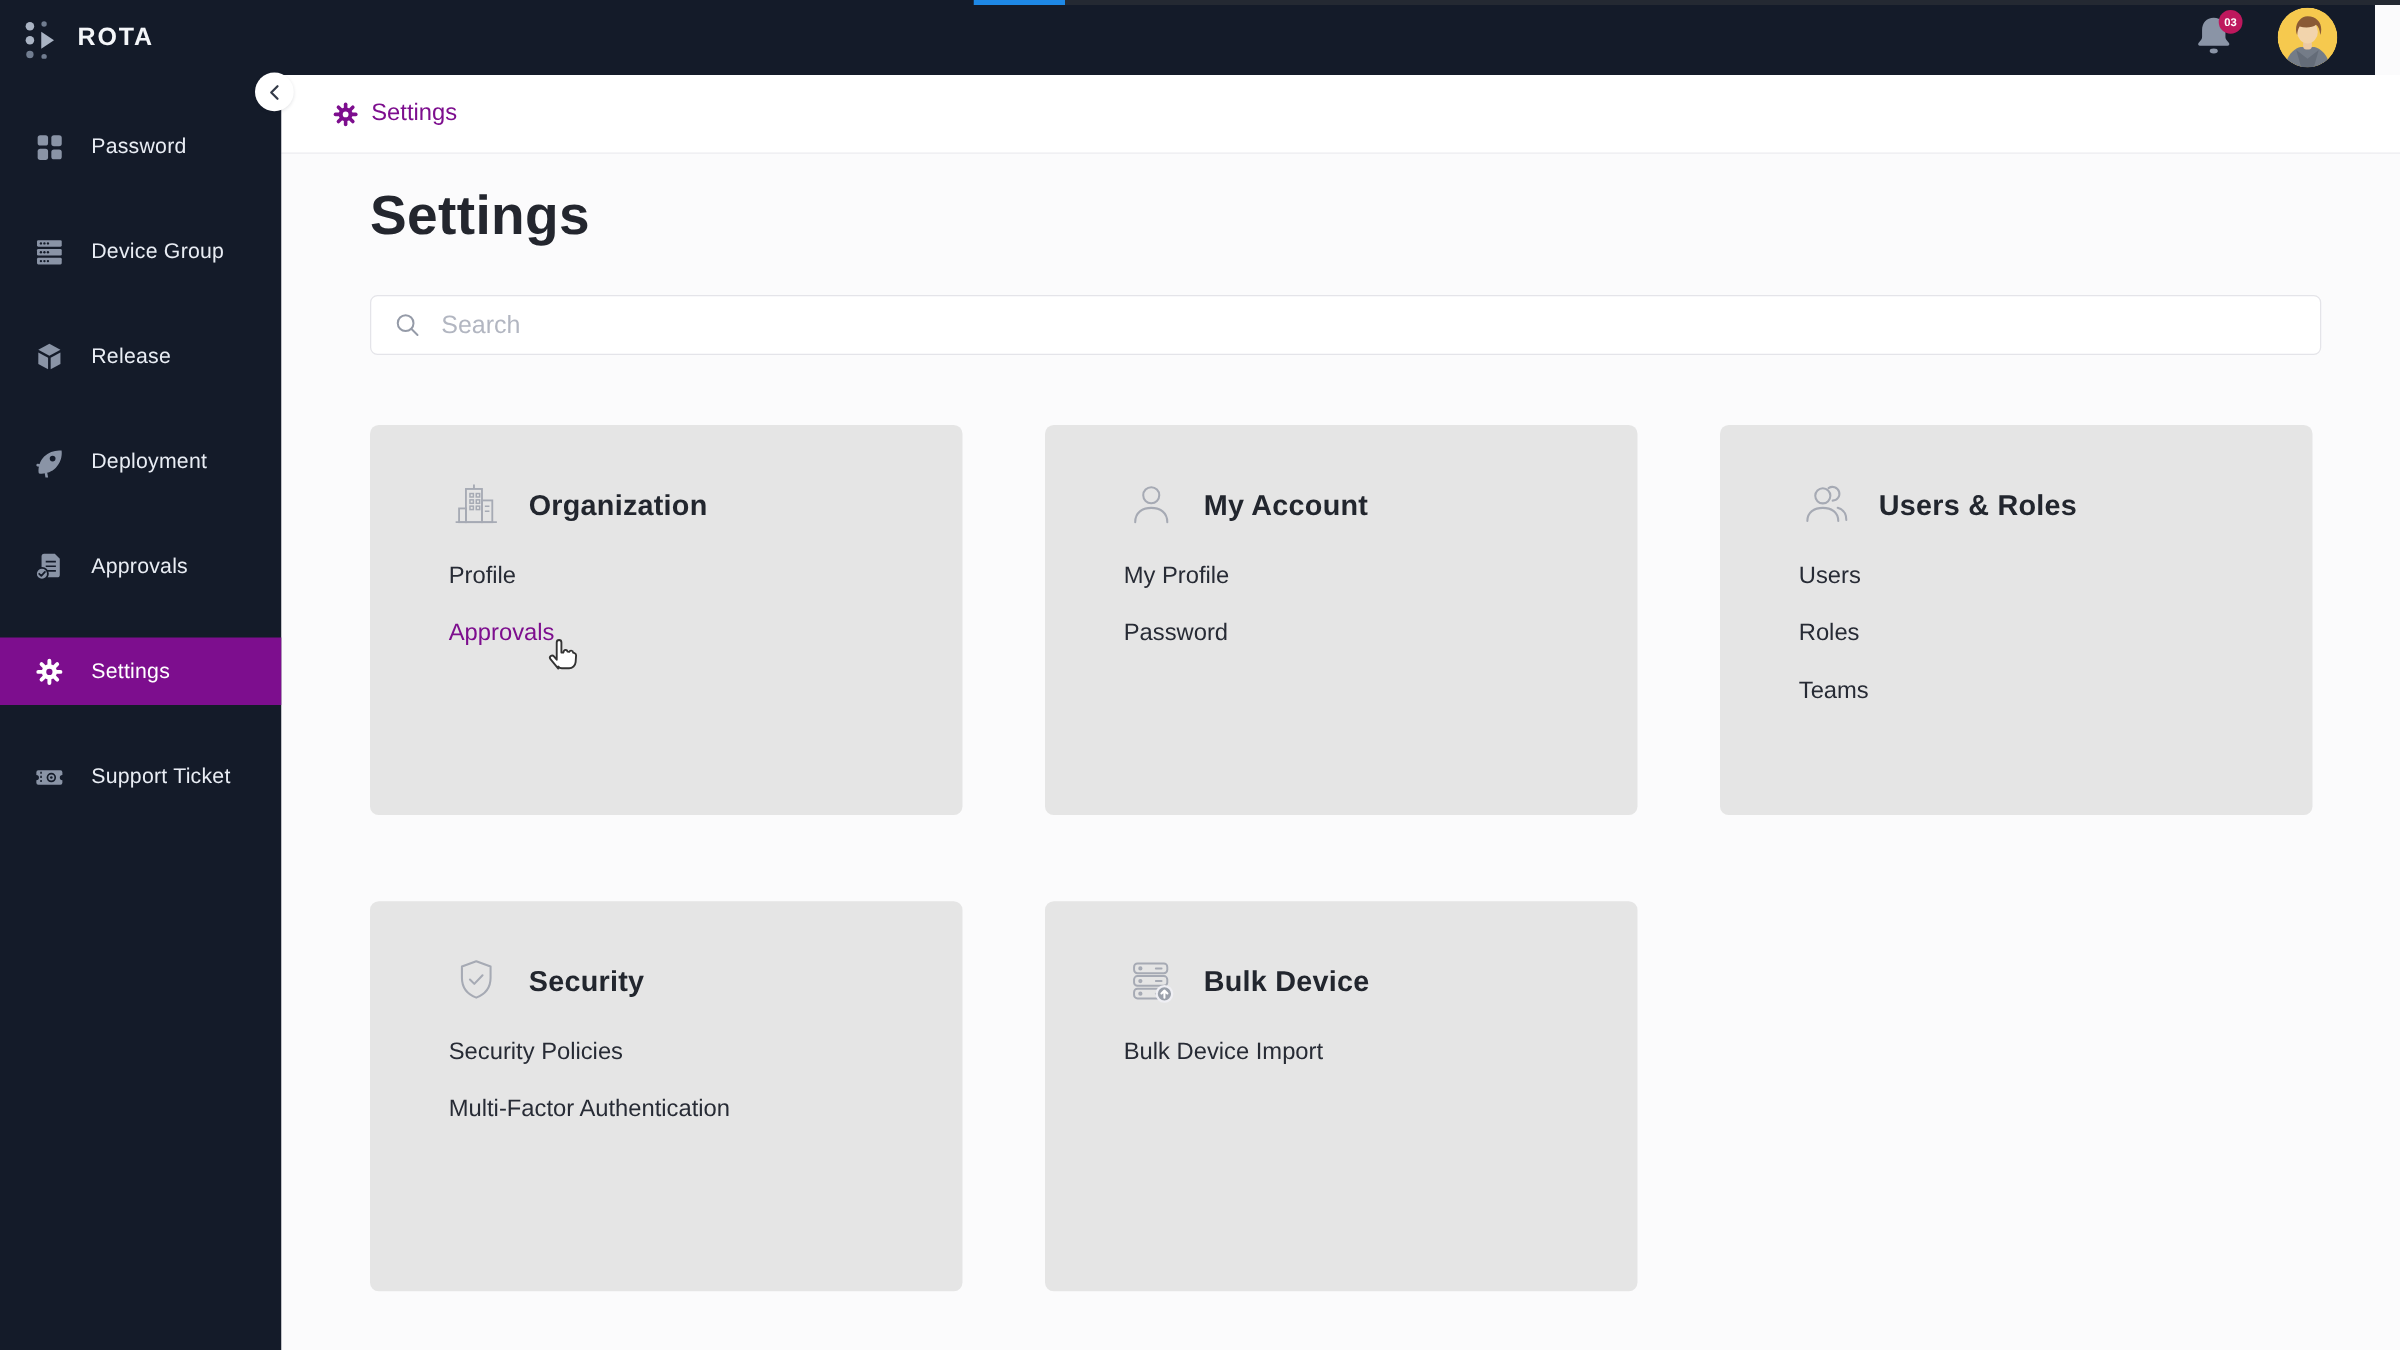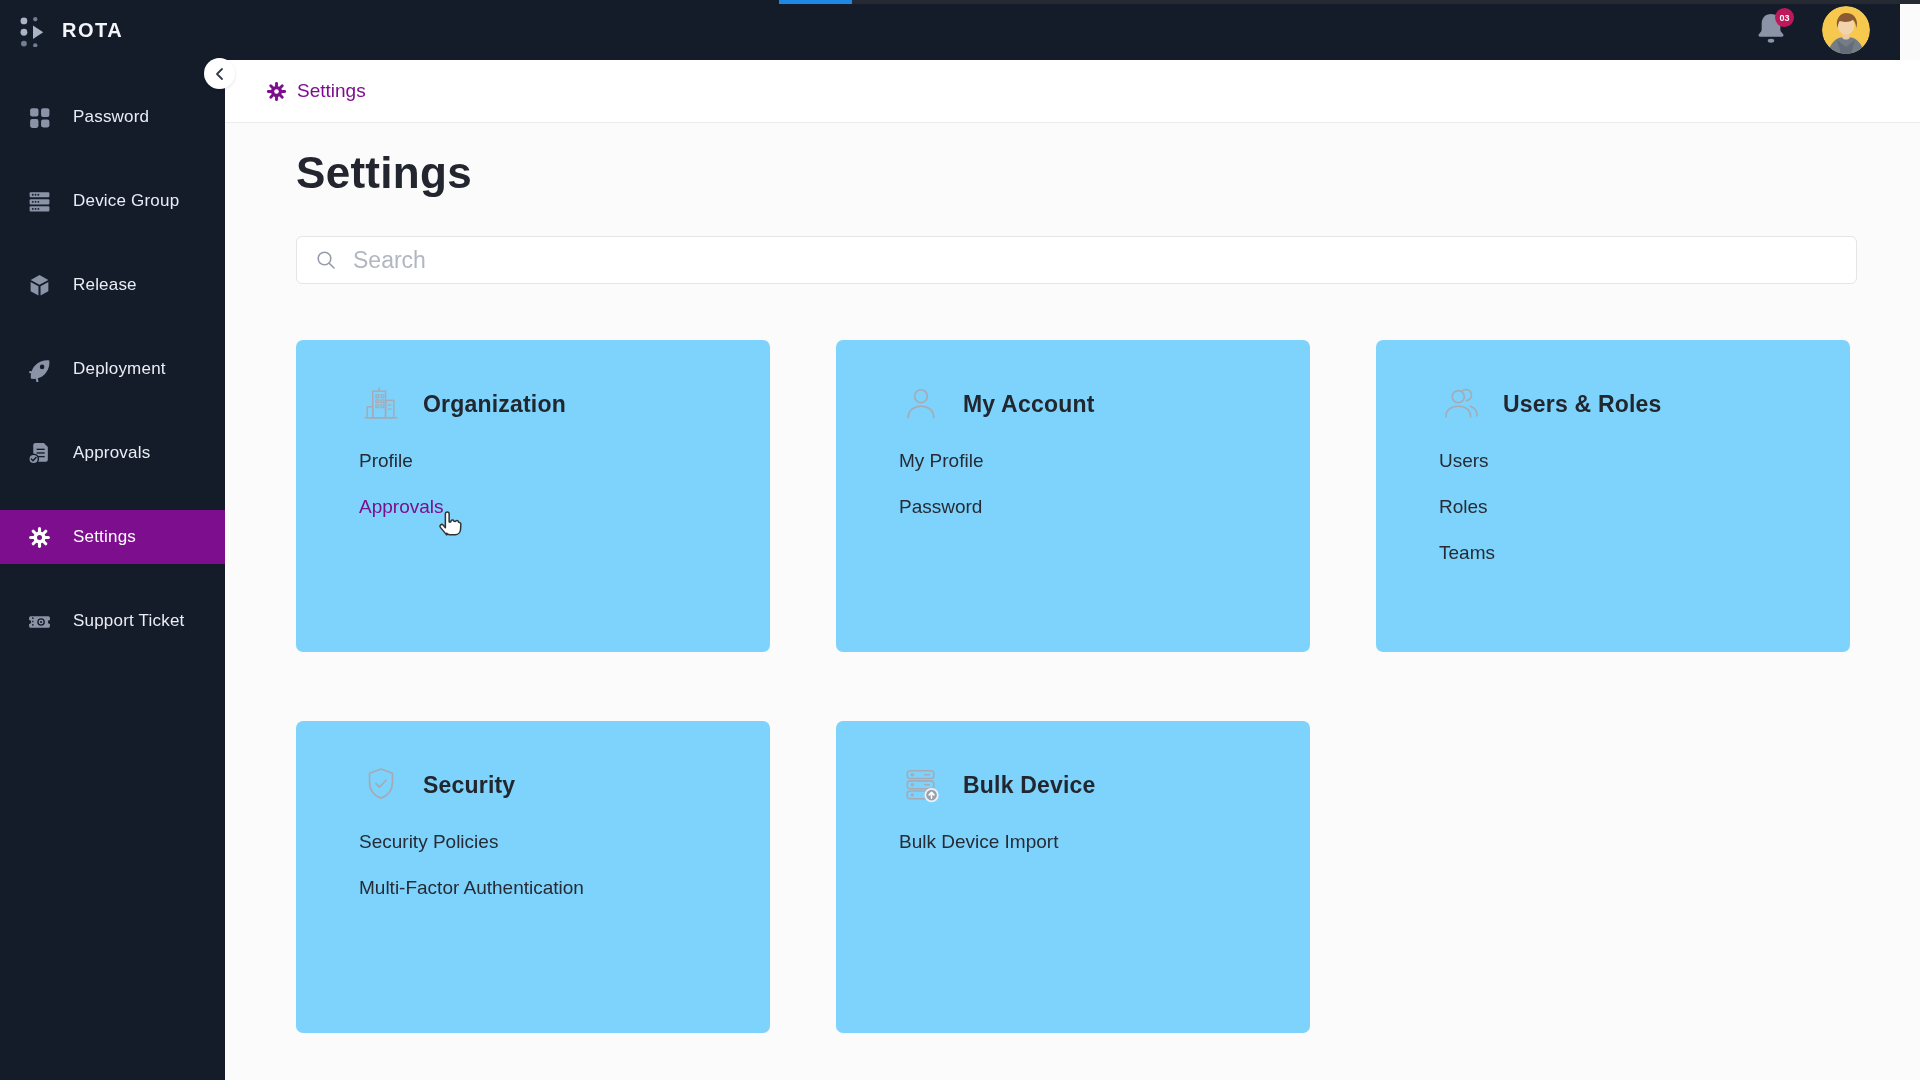--- a/index.html
+++ b/index.html
@@ -35,26 +35,26 @@
             border-bottom:1px solid #ECECEF; display:flex; align-items:center; padding-left:40px; z-index:1; }
   .breadcrumb { display:flex; align-items:center; gap:9px; cursor:pointer; }
   .breadcrumb-label { color:#7D0E8E; font-size:19px; font-weight:500; }
 
   
   .content { position:absolute; left:225px; top:123px; right:0; bottom:0; background:#FBFBFC; padding:24px 63px 0 71px; }
   .page-title { font-size:44px; font-weight:600; color:#23262E; letter-spacing:.3px; line-height:52px; }
 
   .search-bar { margin-top:37px; width:1561px; height:48px; background:#FFFFFF; border:1px solid #E4E4E9; border-radius:6px;
                 display:flex; align-items:center; padding:0 18px; gap:16px; }
-  .search-bar input { border:none; outline:none; flex:1; font-size:23px; color:#3A3F4B; background:transparent;
+  .search-bar input { border:none; outline:none; flex:1; font-size:20px; color:#3A3F4B; background:transparent;
                       font-family:"Liberation Sans", sans-serif; }
   .search-bar input::placeholder { color:#B2B6C1; }
 
   .cards { margin-top:56px; display:grid; grid-template-columns:repeat(3,474px); column-gap:66px; row-gap:69px; }
-  .card { width:474px; height:312px; background:#7dd3fc; border-radius:7px; padding:42px 30px 0 63px; }
+  .card { width:474px; height:312px; background:#e5e5e5; border-radius:7px; padding:42px 30px 0 63px; }
   .card-head { display:flex; align-items:center; gap:20px; }
   .card-title { font-size:23px; font-weight:700; color:#22262E; letter-spacing:.2px; }
   .card-links { margin-top:12px; }
   .card-link { display:block; font-size:19px; line-height:46px; color:#272B35; cursor:pointer; width:max-content; }
   .card-link.purple { color:#7D0E8E; }
 
   .cursor { position:absolute; left:436px; top:508px; z-index:9; pointer-events:none; }
 </style>
 </head>
 <body>

